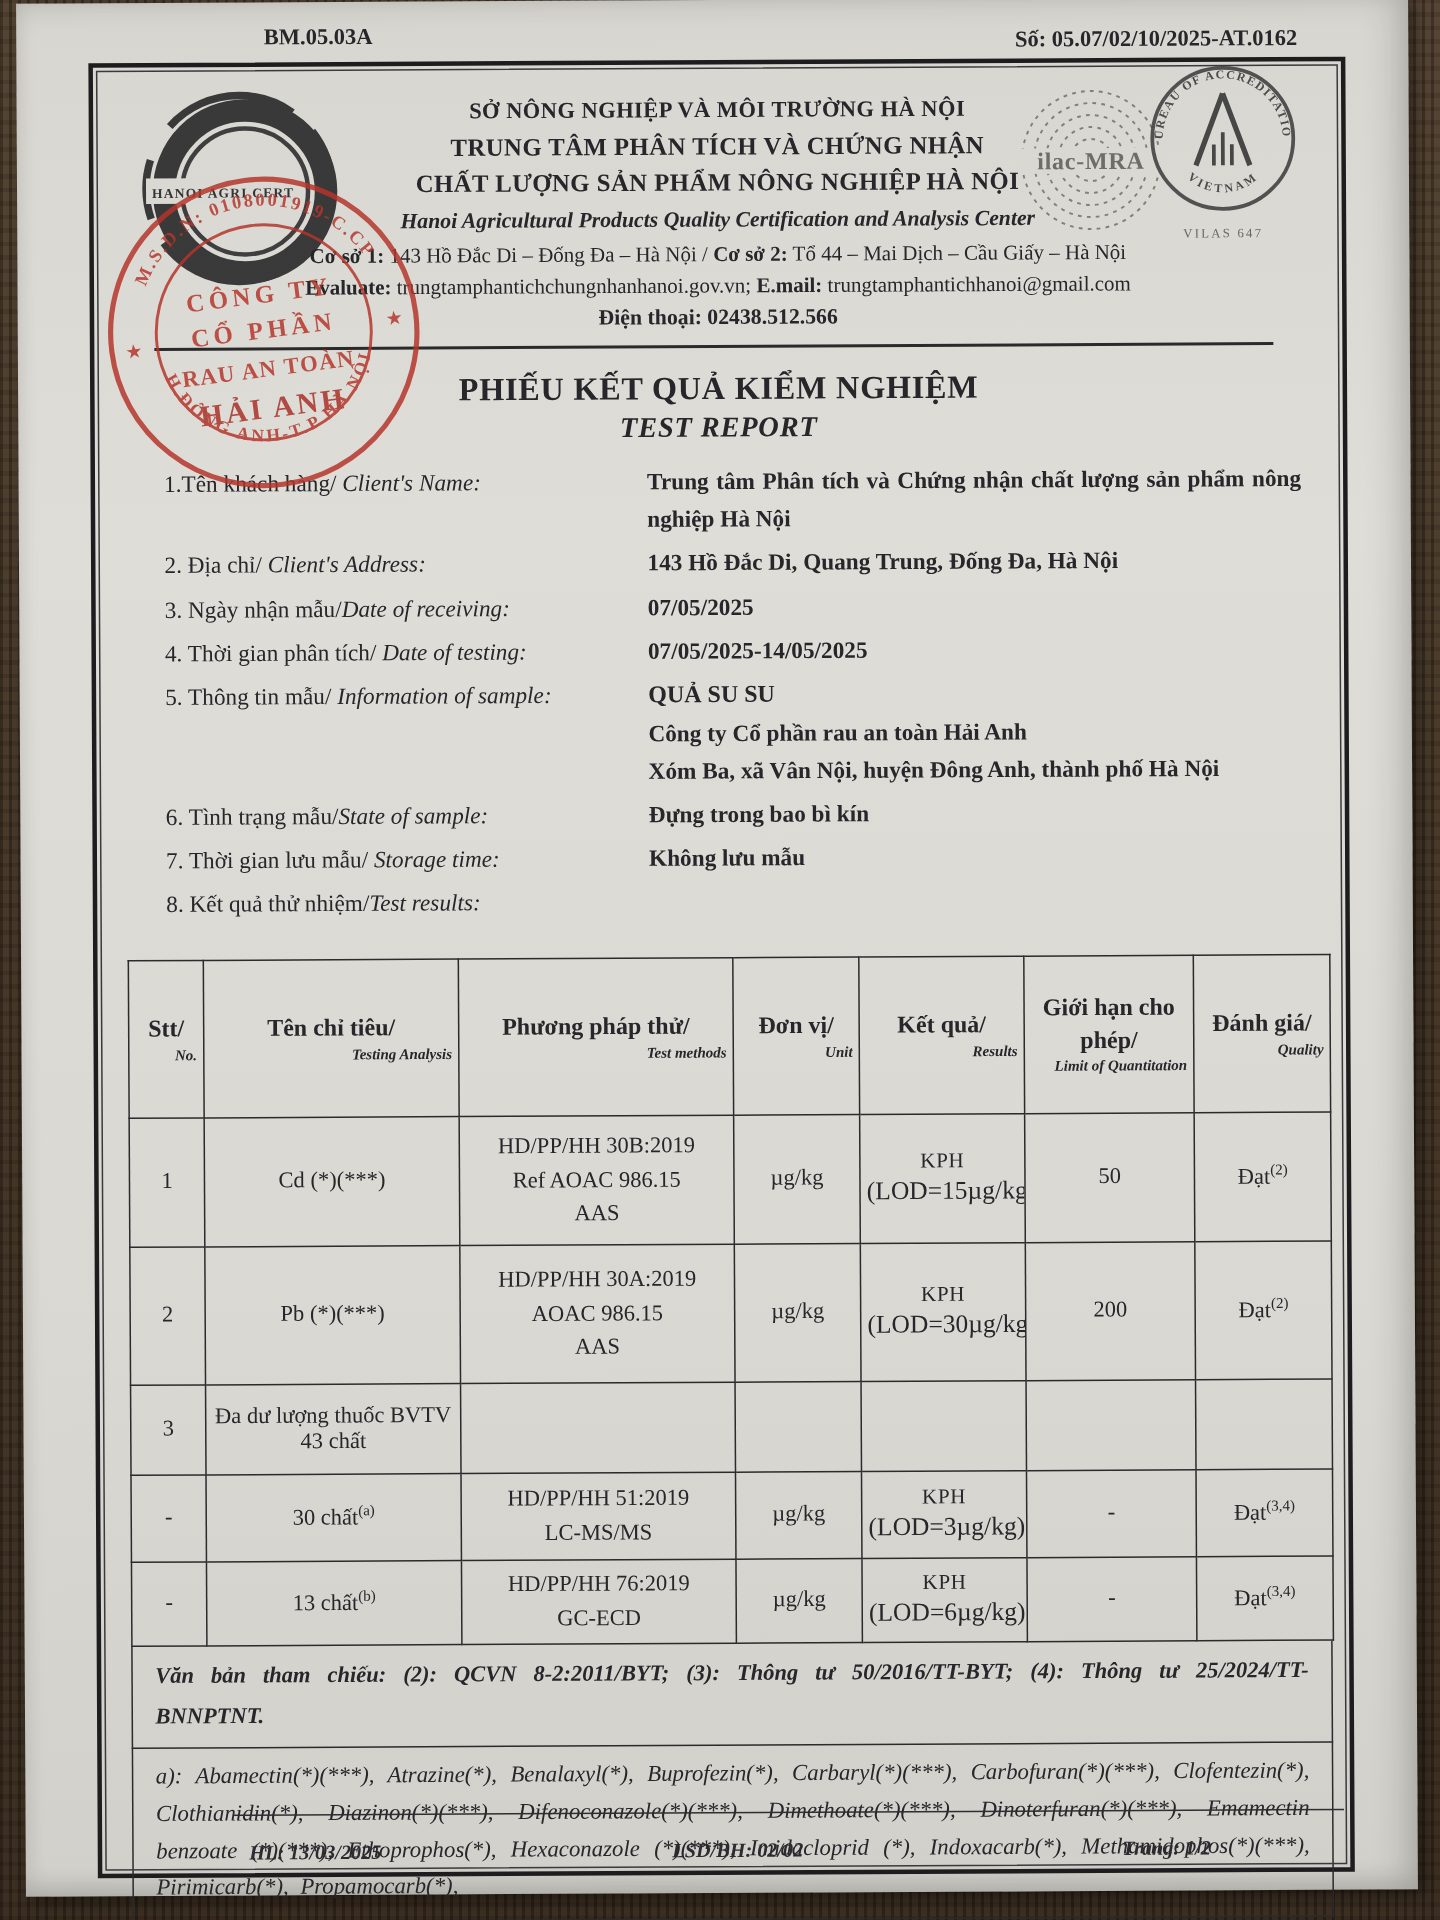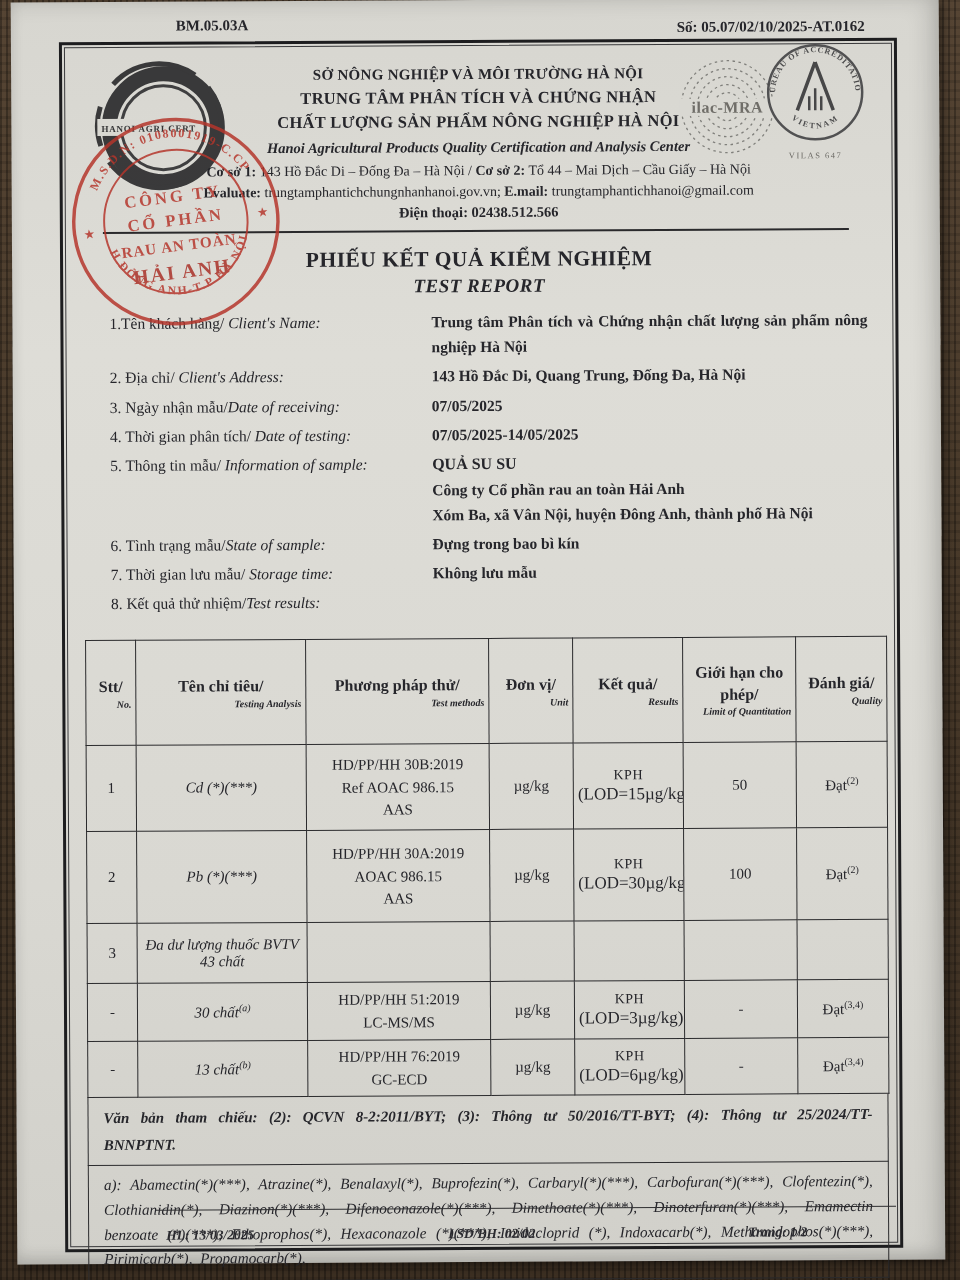--- a/index.html
+++ b/index.html
@@ -66,21 +66,21 @@
   table.results{border-collapse:collapse;table-layout:fixed;width:801px;font-size:15px;}
   table.results th,table.results td{border:1.6px solid #2b2b2d;padding:2px 4px;text-align:center;vertical-align:middle;overflow:hidden;}
   th .h-vi{font-weight:bold;font-size:16px;line-height:1.35;}
   th .h-en{font-weight:bold;font-style:italic;font-size:10px;line-height:1.3;text-align:right;}
   th{height:100px;background:transparent;}
   .rA{height:86px;}
   .rB{height:92px;}
   .rC{height:60px;}
   .rD{height:58px;}
   .rE{height:56px;}
-  td.analyte{text-align:left;padding-left:9px;font-style:italic;}
+  td.analyte{text-align:left;padding-left:9px;}
   .mline{line-height:1.5;}
   .kph{font-size:14px;letter-spacing:.5px;}
   .lod{font-size:17px;margin-top:1px;}
   sup{font-size:10px;}
 
   .refnote{
     margin:0 11px 0 20px;width:769px;
     border:1.6px solid #2b2b2d;border-top:none;
     padding:7px 15px 6px;font-size:15px;font-weight:bold;font-style:italic;
     line-height:1.8;text-align:justify;word-spacing:3px;
@@ -259,21 +259,21 @@
           <td>
                 <div class="mline">HD/PP/HH 30A:2019</div>
                 <div class="mline">AOAC 986.15</div>
                 <div class="mline">AAS</div>
               </td>
           <td>µg/kg</td>
           <td>
                 <div class="kph">KPH</div>
                 <div class="lod">(LOD=30µg/kg)</div>
               </td>
-          <td>100</td>
+          <td>200</td>
           <td><span>Đạt</span><sup>(2)</sup></td>
         </tr>
         <tr class="rC">
           <td>3</td>
           <td class="analyte">Đa dư lượng thuốc BVTV 43 chất</td>
           <td></td>
           <td></td>
           <td></td>
           <td></td>
           <td></td>

